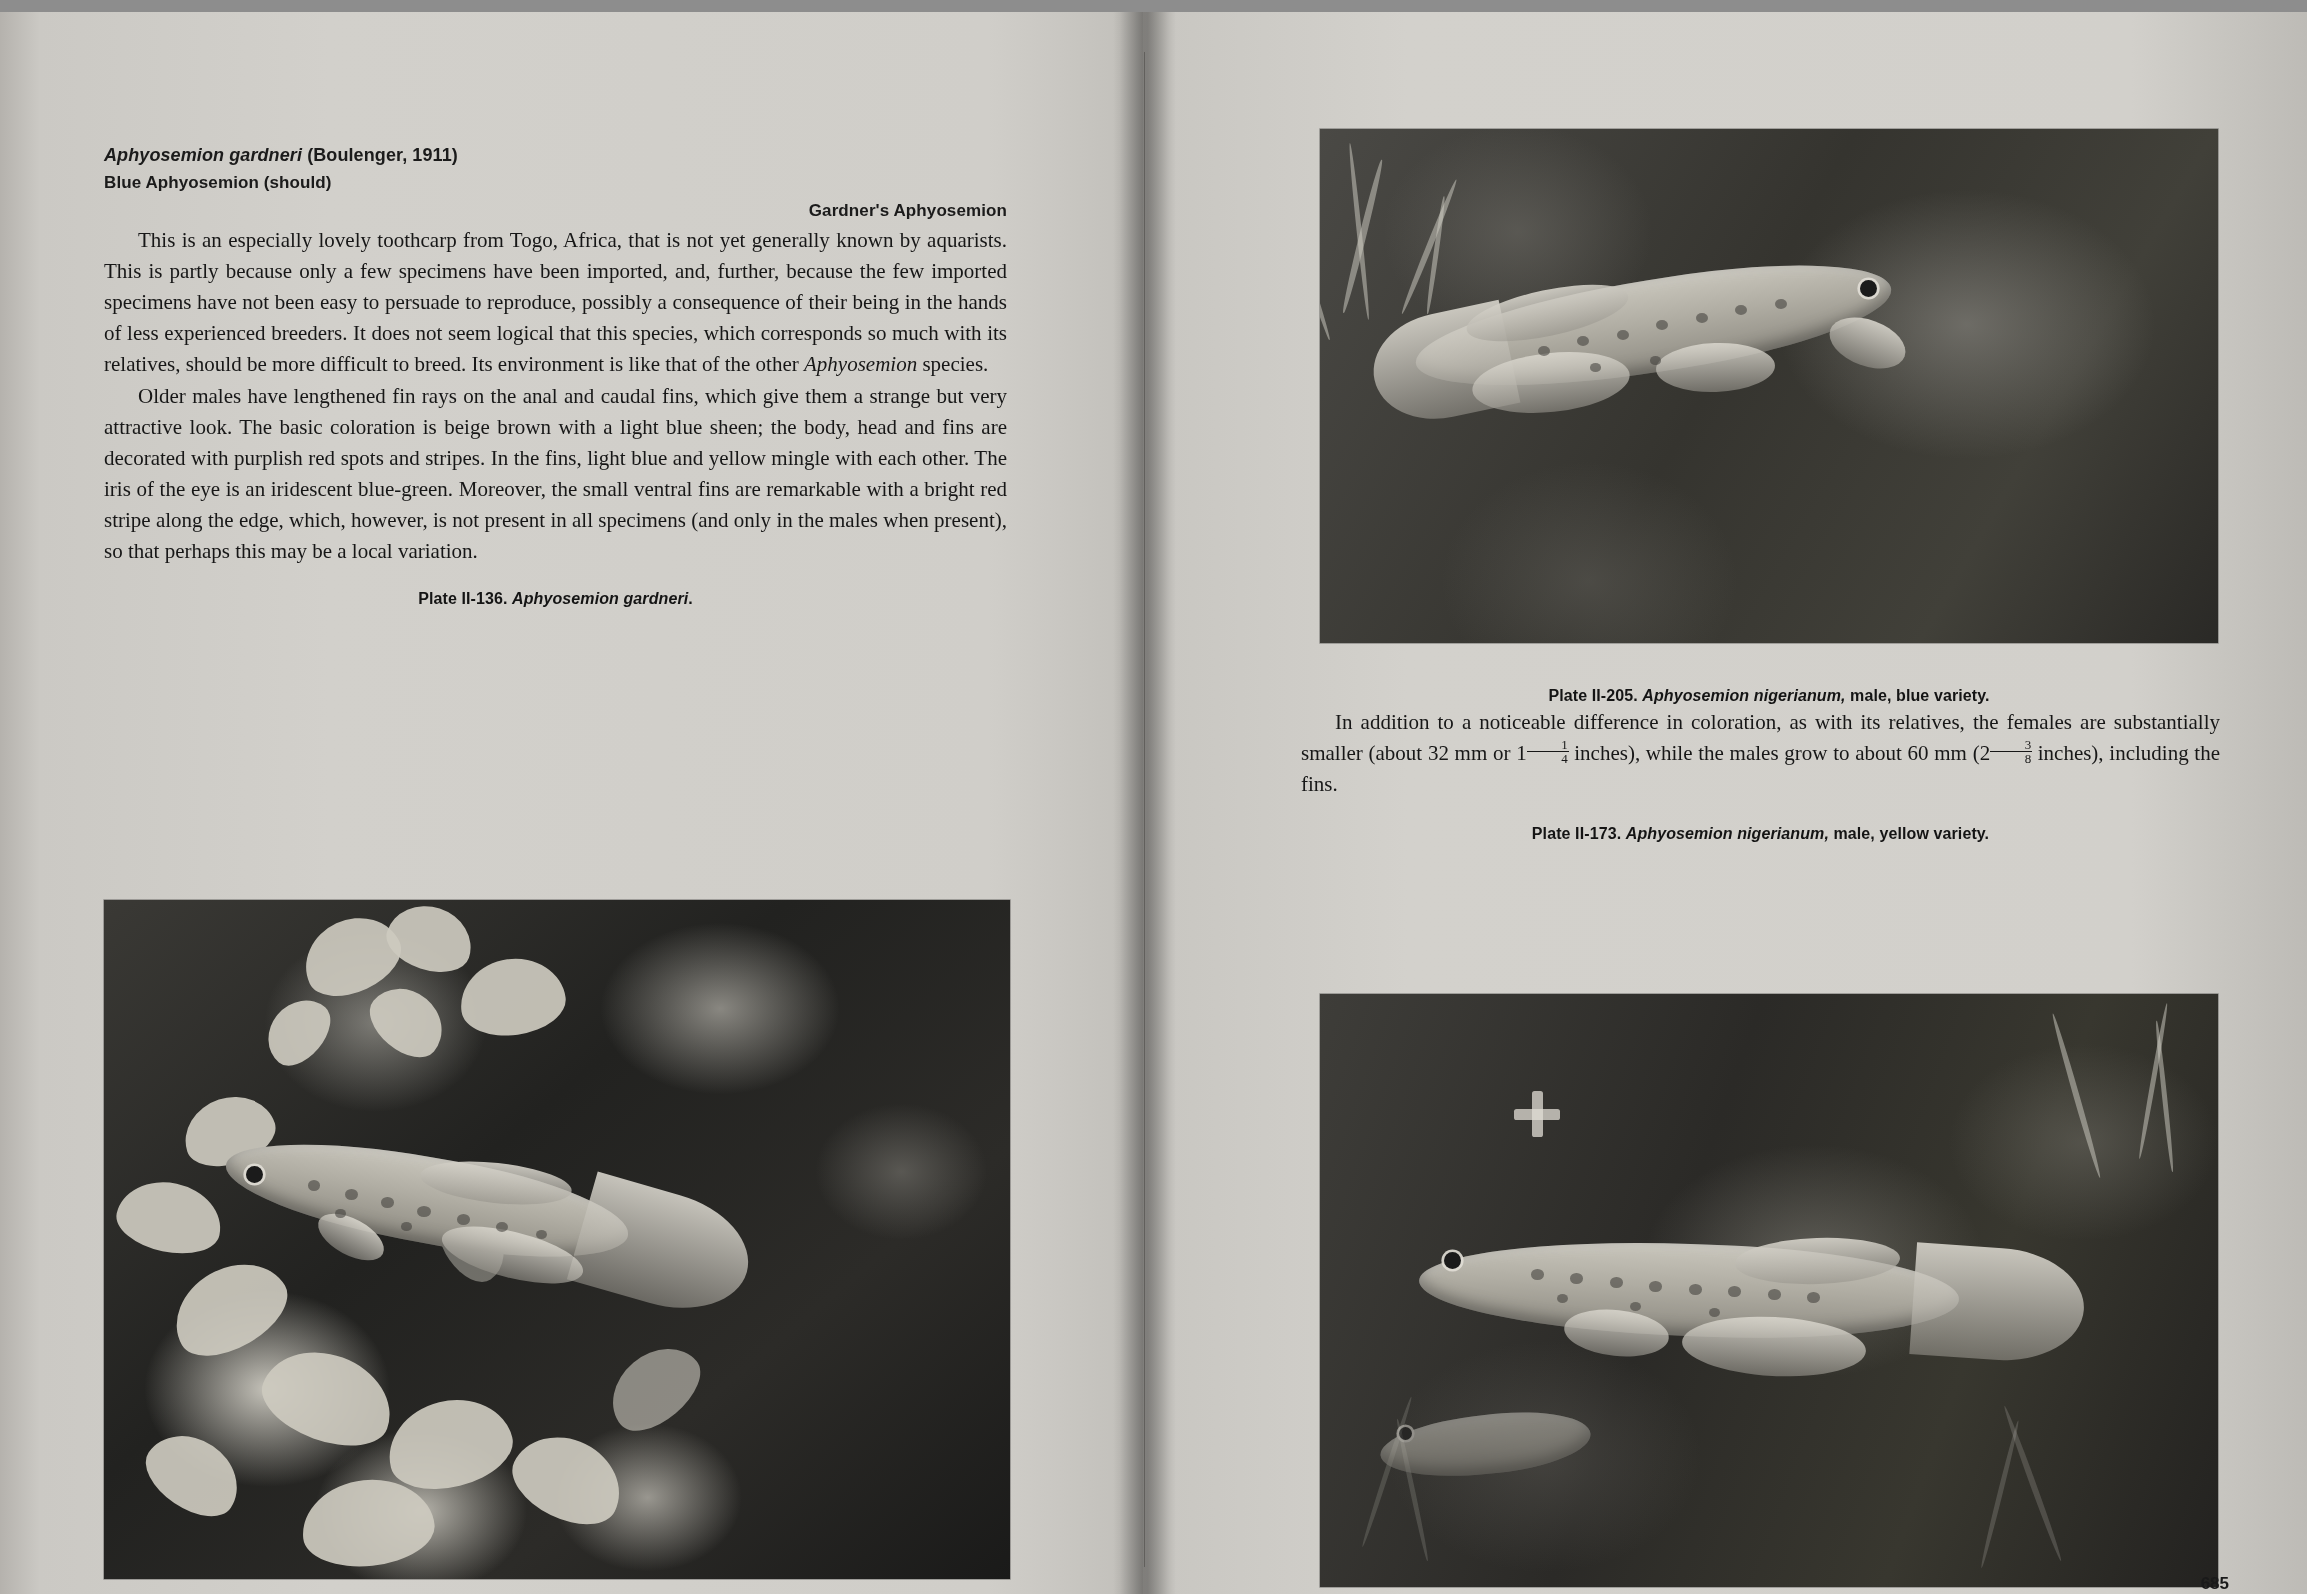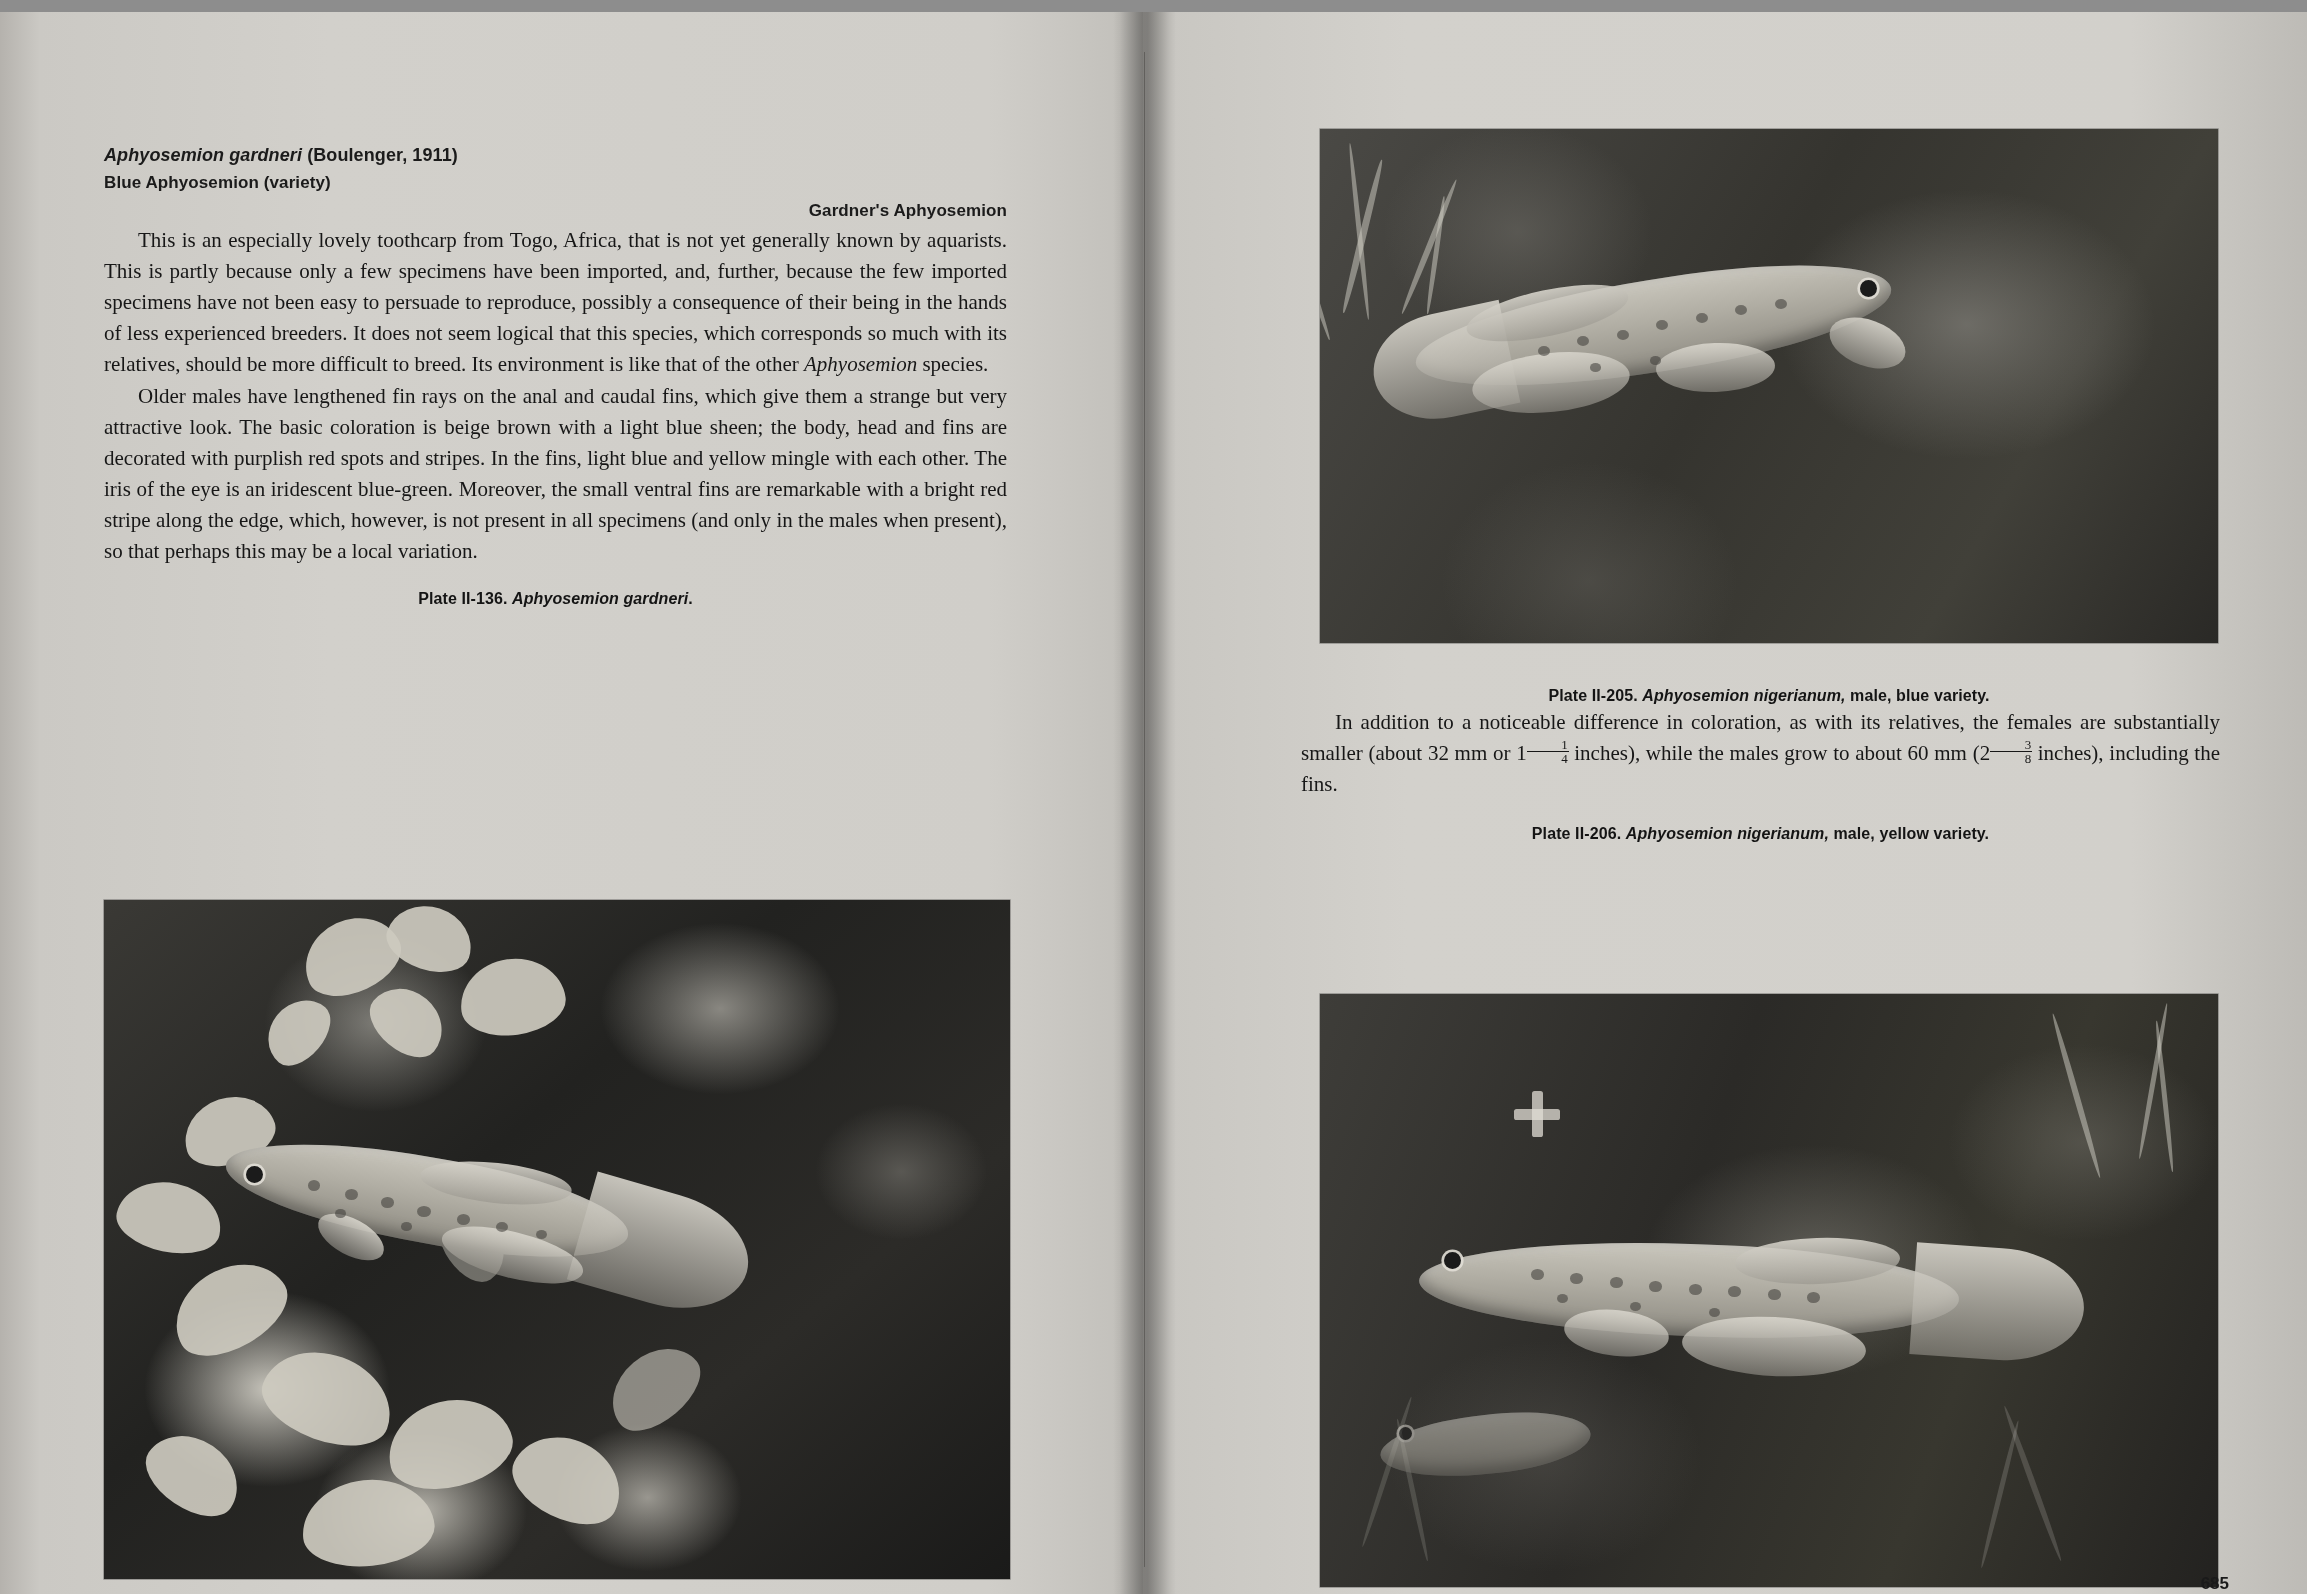--- a/index.html
+++ b/index.html
@@ -227,21 +227,21 @@
 
   <div class="page right"></div>
 
   <div class="gutter"></div>
   <div class="gutter-line"></div>
 
   <div class="col left-col">
     <div class="headline">
       <span class="ital">Aphyosemion gardneri</span><span> (Boulenger, 1911)</span>
     </div>
-    <div class="headline h2">Blue Aphyosemion (variety)</div>
+    <div class="headline h2">Blue Aphyosemion (should)</div>
     <div class="headline h3">Gardner's Aphyosemion</div>
 
     <p class="body"><span>This is an especially lovely toothcarp from Togo, Africa, that is not yet generally known by aquarists. This is partly because only a few specimens have been imported, and, further, because the few imported specimens have not been easy to persuade to reproduce, possibly a consequence of their being in the hands of less experienced breeders. It does not seem logical that this species, which corresponds so much with its relatives, should be more difficult to breed. Its environment is like that of the other </span><span class="ital">Aphyosemion</span><span> species.</span></p>
 
     <p class="body">Older males have lengthened fin rays on the anal and caudal fins, which give them a strange but very attractive look. The basic coloration is beige brown with a light blue sheen; the body, head and fins are decorated with purplish red spots and stripes. In the fins, light blue and yellow mingle with each other. The iris of the eye is an iridescent blue-green. Moreover, the small ventral fins are remarkable with a bright red stripe along the edge, which, however, is not present in all specimens (and only in the males when present), so that perhaps this may be a local variation.</p>
 
     <div class="caption" style="margin-top:22.4px;">
       <span>Plate II-136.</span>
       <span class="ital">Aphyosemion gardneri</span><span>.</span>
     </div>
@@ -317,21 +317,21 @@
   <div class="caption" style="position:absolute; left:1320px; top:675px; width:898px;">
     <span>Plate II-205.</span>
     <span class="ital">Aphyosemion nigerianum,</span><span> male, blue variety.</span>
   </div>
 
   <div class="col right-col">
     <p class="body"><span>In addition to a noticeable difference in coloration, as with its relatives, the females are substantially smaller (about 32 mm or </span><span>1</span><span class="frac"><span class="num">1</span><span class="den">4</span></span><span> inches), while the males grow to about 60 mm (2</span><span class="frac"><span class="num">3</span><span class="den">8</span></span><span> inches), including the fins.</span></p>
 
 
     <div class="caption" style="margin-top:25px;">
-      <span>Plate II-206.</span>
+      <span>Plate II-173.</span>
       <span class="ital">Aphyosemion nigerianum,</span><span> male, yellow variety.</span>
     </div>
   </div>
 
   <div class="photo" id="photo-206">
     <div class="bg"></div>
 
     <div class="weed" style="left:777px; top:13px; width:6px; height:171px; transform:rotate(-16deg);"></div>
     <div class="weed" style="left:817px; top:6.6px; width:5.3px; height:158px; transform:rotate(10deg);"></div>
     <div class="weed" style="left:850px; top:26px; width:4.6px; height:152px; transform:rotate(-6deg);"></div>

